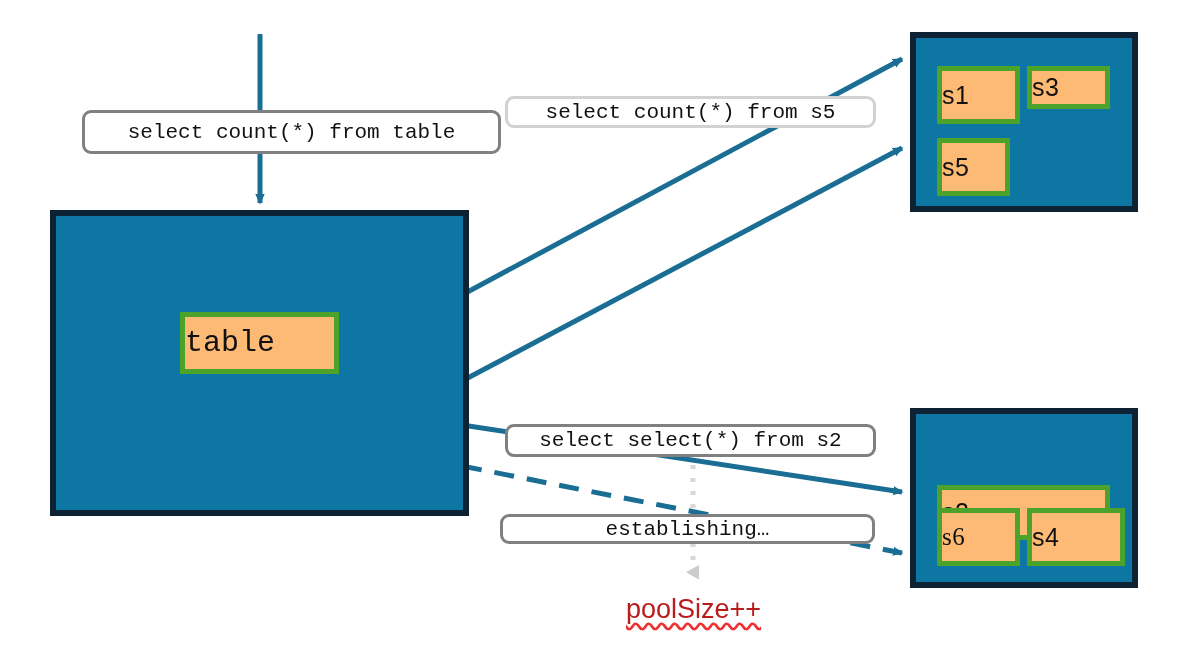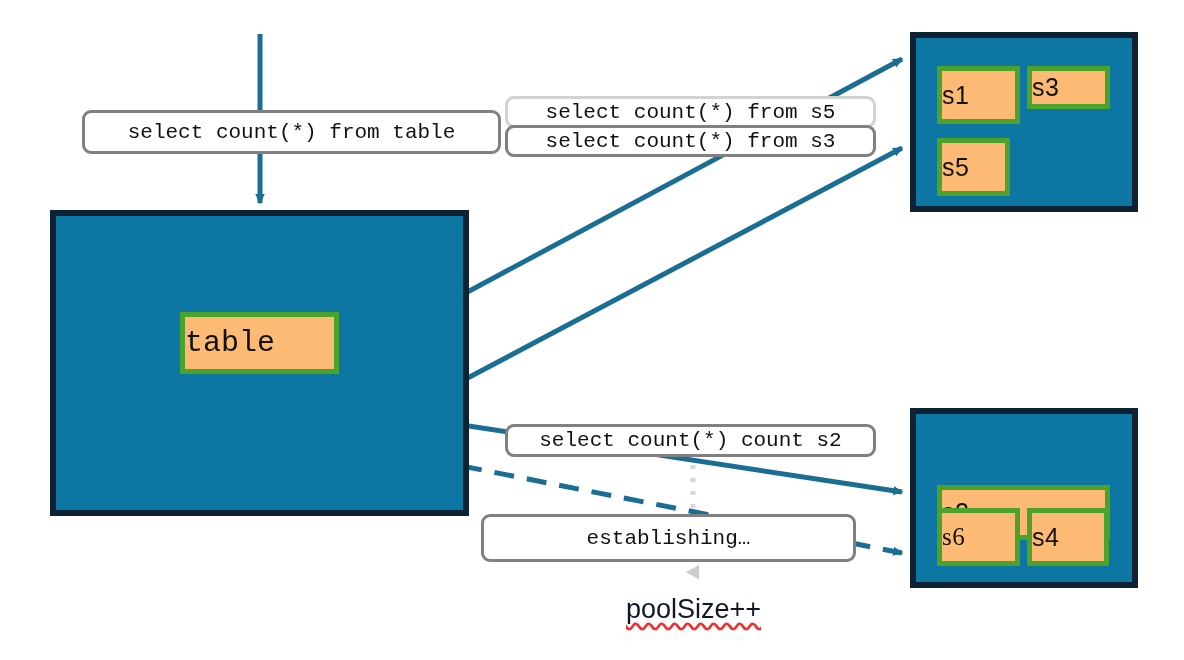--- a/index.html
+++ b/index.html
@@ -70,21 +70,21 @@
   }
   .callout.light {
     border-color: #D2D2D2;
   }
 
   
   .annotation {
     position: absolute;
     font-family: "Liberation Sans", sans-serif;
     font-size: 27px;
-    color: #0f172a;
+    color: #b91c1c;
     white-space: nowrap;
     text-decoration: underline wavy #F03030;
     text-decoration-skip-ink: none;
     text-underline-offset: 4px;
   }
 </style>
 </head>
 <body>
 
 <div id="canvas">
@@ -143,42 +143,39 @@
   </div>
 
   <div class="bluebox" style="left:910px; top:408px; width:228px; height:180px;">
   </div>
   <div class="cell" style="left:937px; top:437px; width:173px; height:55px;margin-top:48px;">
     <span>s2</span>
   </div>
   <div class="cell" style="left:937px; top:508px; width:83px; height:58px;font-family:Liberation Serif, serif;">
     <span>s6</span>
   </div>
-  <div class="cell" style="left:1027px; top:508px; width:82px; height:58px;">
+  <div class="cell" style="left:1027px; top:508px; width:98px; height:58px;">
     <span>s4</span>
   </div>
 
   <div class="callout" style="left:50px; top:110px; width:419px; height:44px;margin-left:32px;">
     <span>select count(*) from table</span>
   </div>
 
   <div class="callout light" style="left:505px; top:96px; width:371px; height:32px;">
     <span>select count(*) from s5</span>
   </div>
 
-  <div class="callout" style="left:505px; top:125px; width:371px; height:32px;">
-    <span>select count(*) from s3</span>
-  </div>
 
 
   <div class="callout" style="left:505px; top:424px; width:371px; height:33px;">
-    <span>select count(*) count s2</span>
+    <span>select select(*) from s2</span>
   </div>
 
-  <div class="callout" style="left:481px; top:514px; width:375px; height:48px;">
+  <div class="callout" style="left:500px; top:514px; width:375px; height:30px;">
     <span>establishing…</span>
   </div>
 
   <div class="annotation" style="left:626px; top:594px;">
     <span>poolSize++</span>
   </div>
 
 </div>
 
 </body></html>

